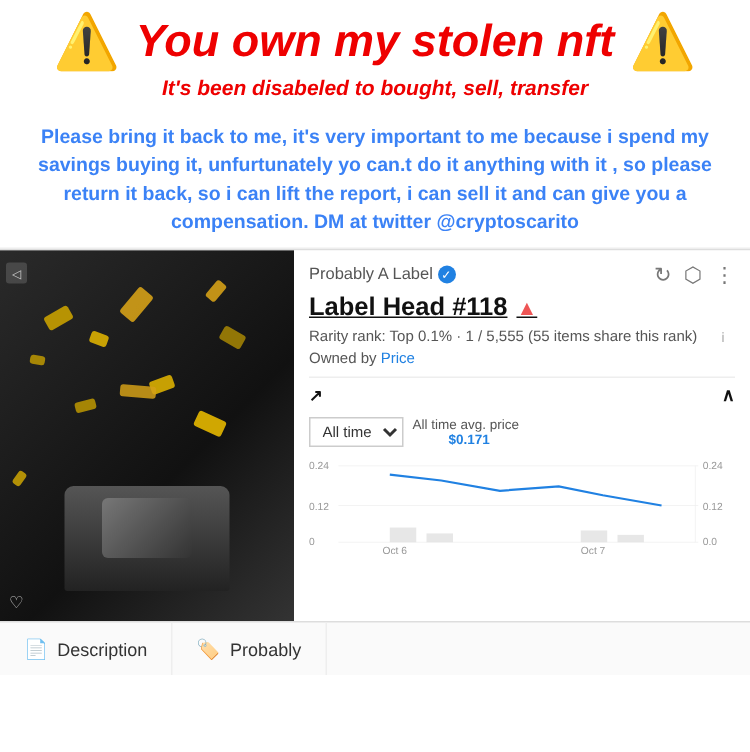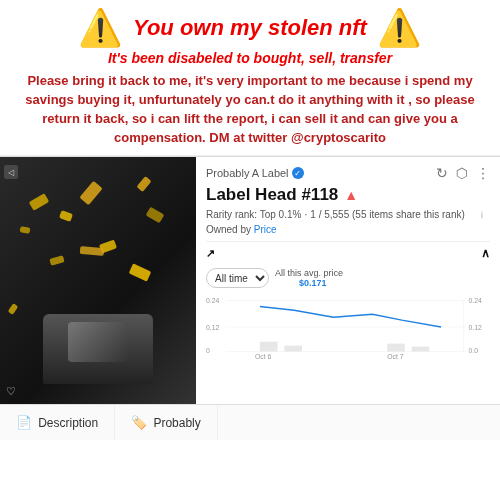--- a/index.html
+++ b/index.html
@@ -23,36 +23,36 @@
       align-items: center;
       justify-content: center;
       gap: 10px;
       margin-bottom: 4px;
     }
     .warning-icon {
       font-size: 36px;
       line-height: 1;
     }
     .warning-title {
-      font-size: 22px;
+      font-size: 30px;
       font-weight: 900;
       color: #e00;
       font-style: italic;
     }
     .warning-subtitle {
       font-size: 14px;
       font-weight: 700;
       color: #e00;
       font-style: italic;
-      margin-bottom: 6px;
+      margin-bottom: 16px;
     }
     .warning-body {
       font-size: 13px;
       font-weight: 700;
-      color: #b91c1c;
+      color: #3b82f6;
       line-height: 1.45;
     }
 
     
     .nft-viewer {
       display: flex;
       height: 248px;
       border-top: 1px solid #ddd;
     }
 
@@ -125,20 +125,21 @@
     }
 
     .nft-title {
       font-size: 17px;
       font-weight: 700;
       color: #111;
       display: flex;
       align-items: center;
       gap: 6px;
       margin-bottom: 3px;
+      text-decoration: underline;
     }
     .alert-triangle {
       color: #e55;
       font-size: 14px;
     }
 
     .rarity-row {
       font-size: 10px;
       color: #555;
       margin-bottom: 3px;
@@ -178,21 +179,21 @@
     }
     .price-history-controls {
       display: flex;
       gap: 6px;
       margin-bottom: 4px;
     }
     .period-select {
       font-size: 10px;
       padding: 2px 4px;
       border: 1px solid #ccc;
-      border-radius: 10px;
+      border-radius: 0;
       background: #fff;
       color: #333;
     }
     .avg-price-box {
       font-size: 9px;
       color: #555;
     }
     .avg-price-val {
       color: #2081e2;
       font-weight: 600;
@@ -331,21 +332,21 @@
         <span style="font-size:11px;">↗</span>
       </div>
       <span style="font-size:12px;cursor:pointer;">∧</span>
     </div>
 
     <div class="price-history-controls">
       <select class="period-select">
         <option>All time</option>
       </select>
       <div class="avg-price-box">
-        <span>All this avg. price</span><br>
+        <span>All time avg. price</span><br>
         <span class="avg-price-val">$0.171</span>
       </div>
     </div>
 
     <div class="chart-area">
       <svg class="chart-svg" viewBox="0 0 290 70" xmlns="http://www.w3.org/2000/svg">
 
         <text x="0" y="10" font-size="7" fill="#999">0.24</text>
         <text x="0" y="38" font-size="7" fill="#999">0.12</text>
         <text x="0" y="62" font-size="7" fill="#999">0</text>

